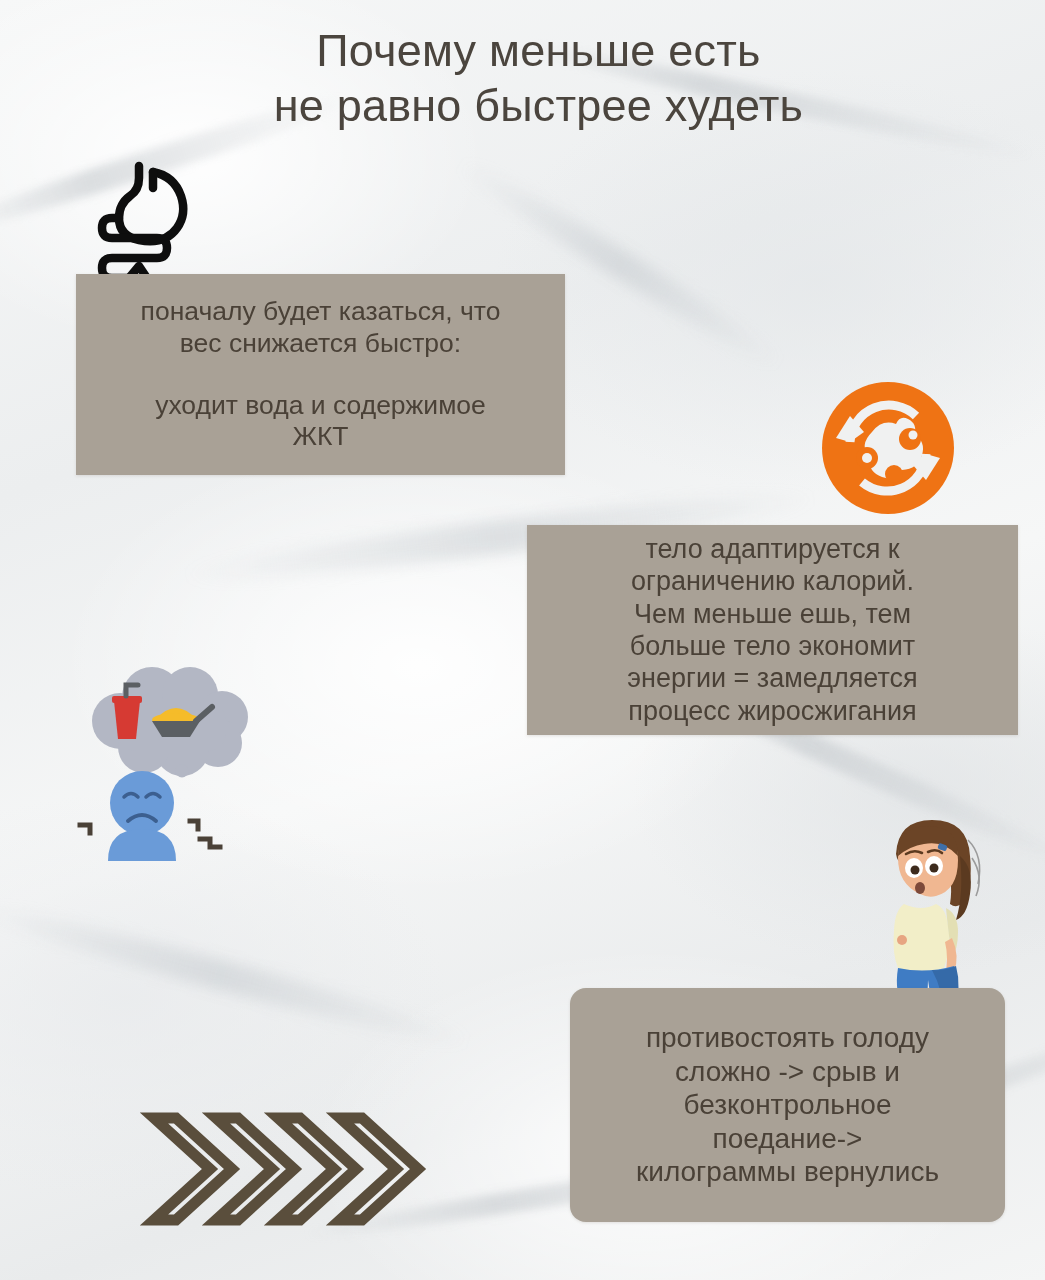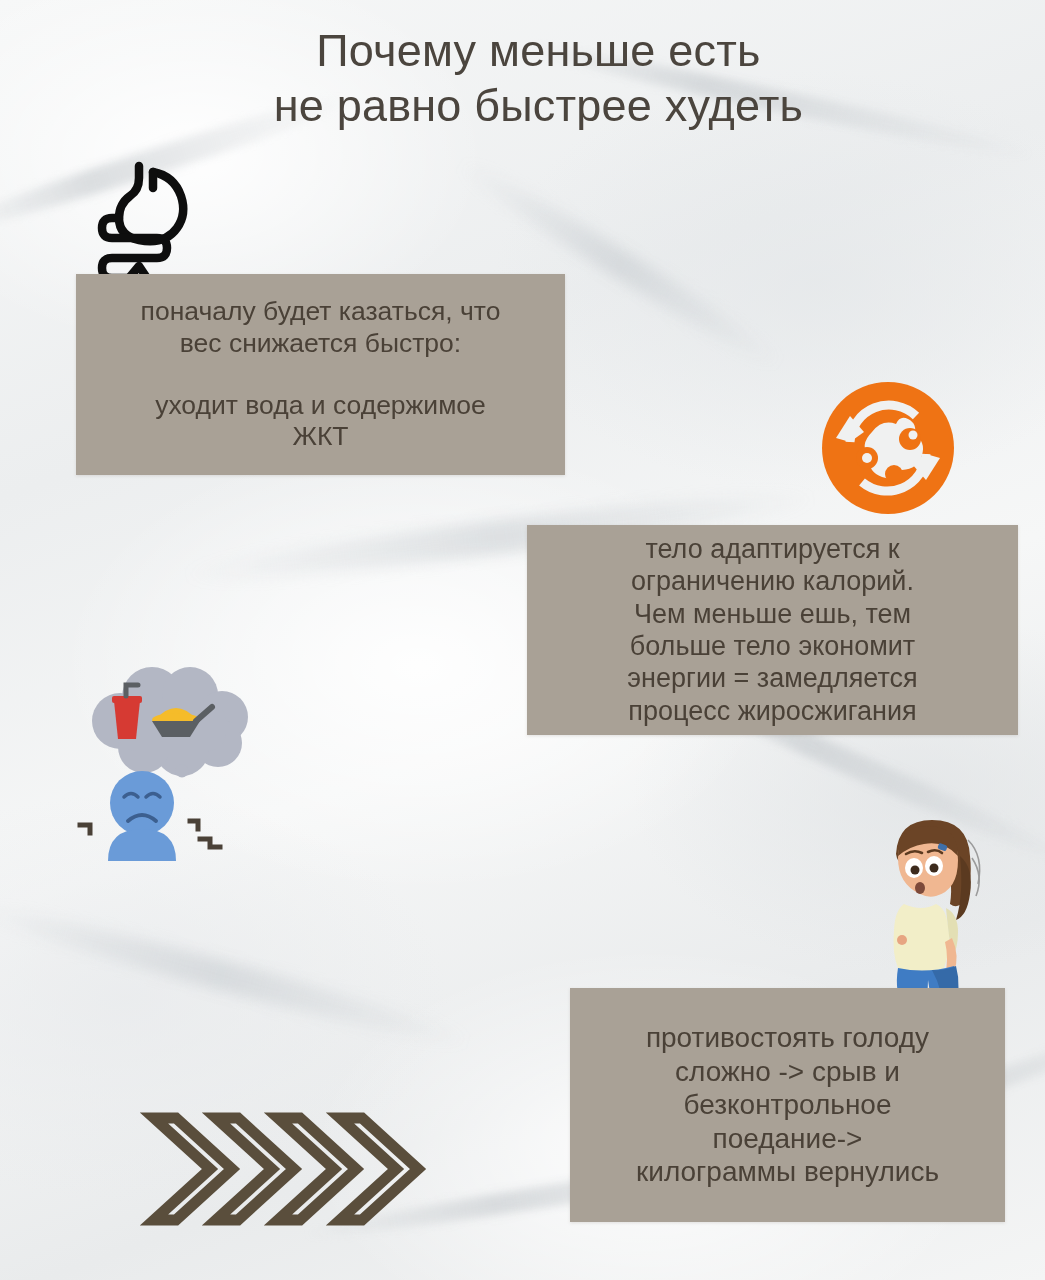--- a/index.html
+++ b/index.html
@@ -71,21 +71,21 @@
     justify-content: center;
     text-align: center;
     font-size: 27px;
     line-height: 1.2;
     white-space: pre-line;
     box-shadow: 0 1px 3px rgba(120,112,100,0.18);
   }
   #panel-1 { left: 76px;  top: 274px;  width: 489px; height: 201px; font-size: 26.5px; padding: 12px 22px; }
   #panel-2 { left: 497px; top: 525px;  width: 491px; height: 210px; font-size: 27px;   padding: 0 18px; margin-left: 30px; }
   #panel-3 { left: 40px;  top: 847px;  width: 457px; height: 180px; font-size: 26.5px; padding: 0 14px; }
-  #panel-4 { left: 570px; top: 988px;  width: 435px; height: 234px; font-size: 28px;   padding: 0 14px; }
+  #panel-4 { left: 570px; top: 988px;  width: 435px; height: 234px; font-size: 28px;   padding: 0 14px; border-radius: 16px; }
 
   .panel .block + .block { margin-top: 30px; }
 
   
   .icon-wrap { position: absolute; }
 
   #gi-icon      { left: 95px;  top: 160px; width: 110px; height: 122px; }
   #metab-icon   { left: 820px; top: 380px; width: 136px; height: 136px; }
   #hungry-icon  { left: 78px;  top: 663px; width: 180px; height: 198px; }
   #woman-icon   { left: 872px; top: 812px; width: 122px; height: 205px; }

